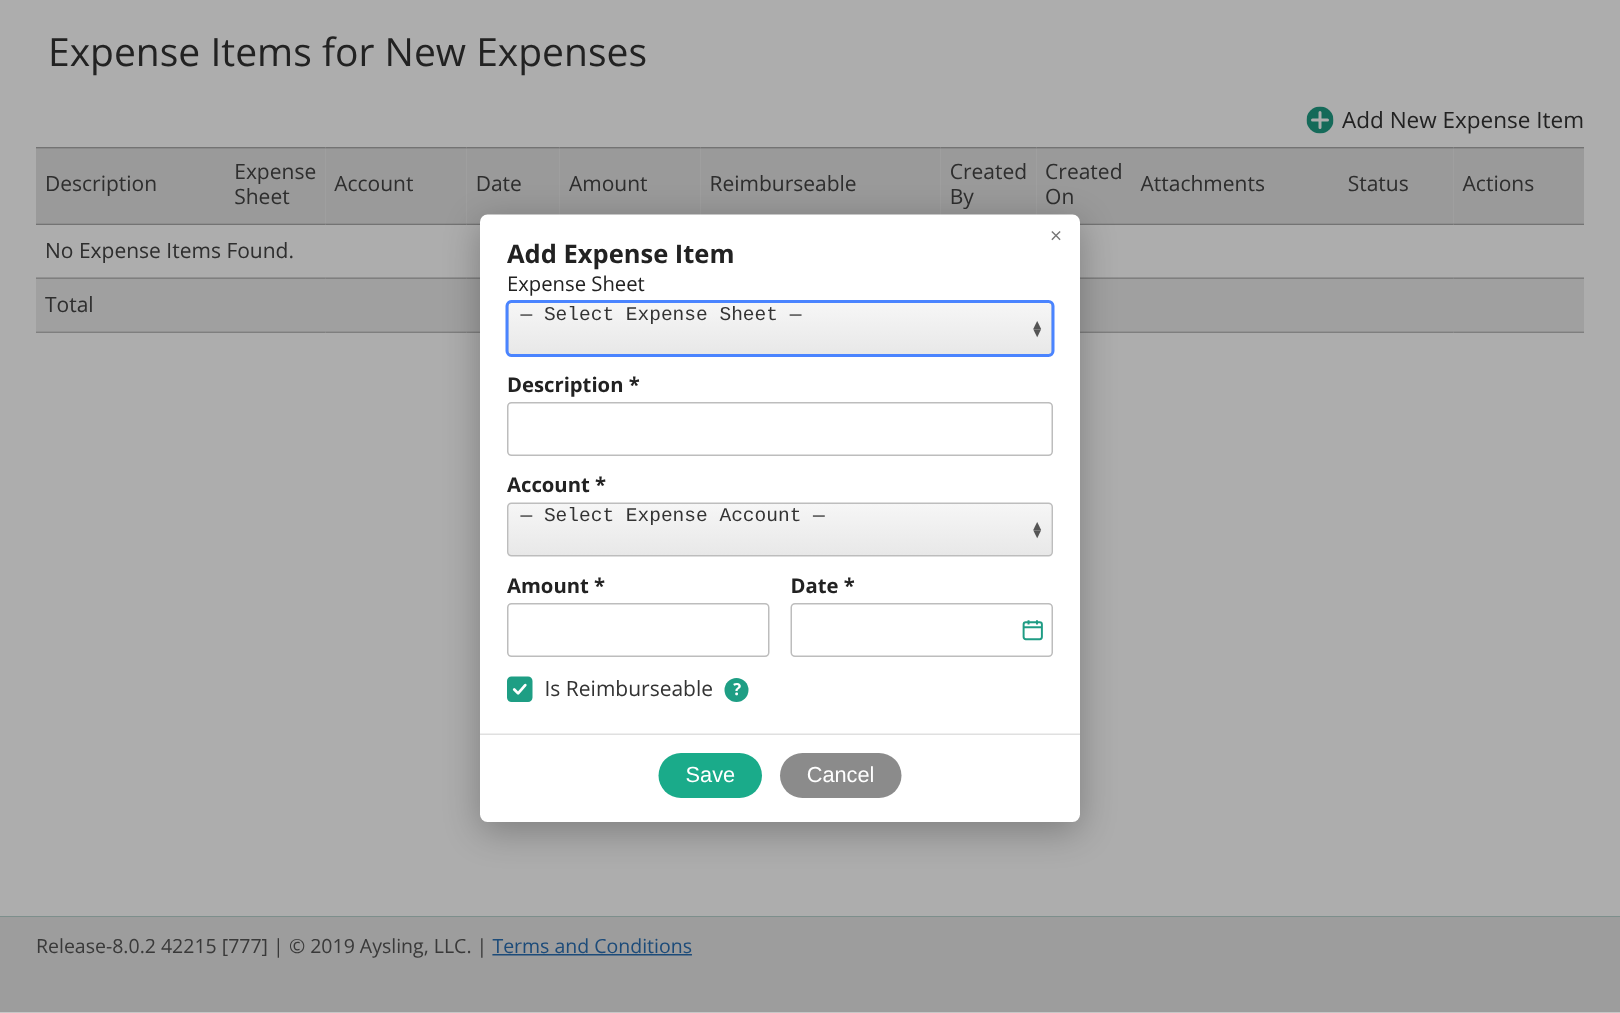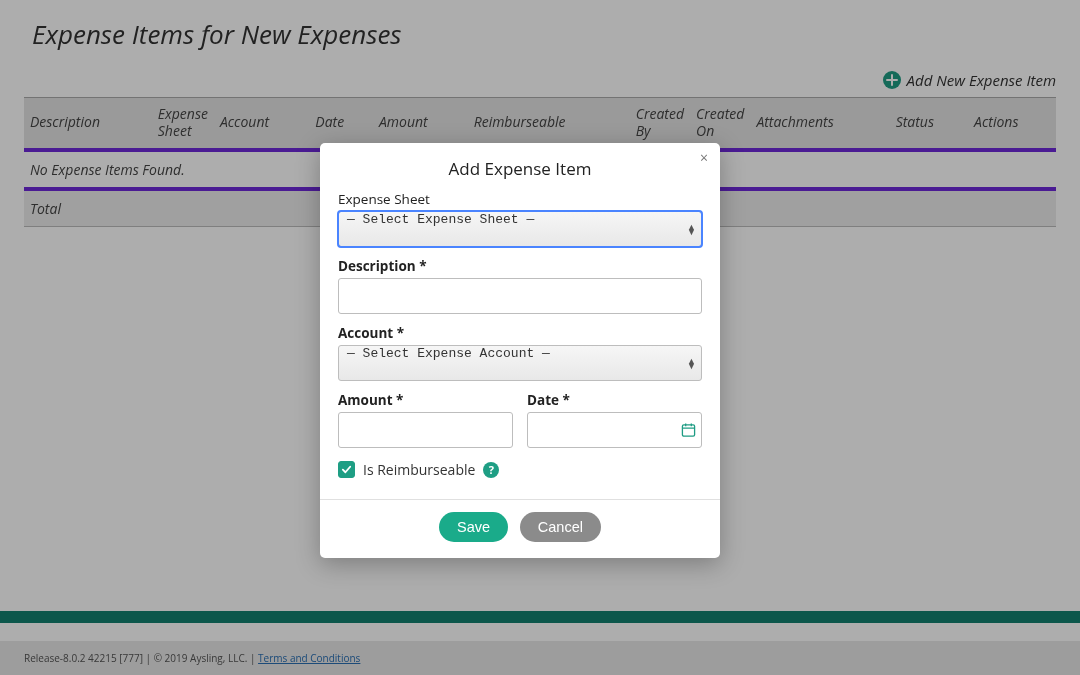--- a/index.html
+++ b/index.html
@@ -10,21 +10,20 @@
     background: #fff;
     width: 1080px;
     height: 675px;
     position: relative;
     overflow: hidden;
   }
 
   
   .page {
     padding: 12px 24px 0 24px;
-    font-style: italic;
   }
   .page-title {
     font-size: 26px;
     font-weight: 400;
     color: #333;
     margin: 4px 8px 18px 8px;
   }
   .add-link-row {
     text-align: right;
     margin-bottom: 4px;
@@ -40,21 +39,21 @@
   .add-link svg { margin-right: 6px; }
 
   table.expense {
     border-collapse: collapse;
     width: 100%;
     font-size: 14px;
   }
   table.expense th, table.expense td {
     text-align: left;
     padding: 8px 6px;
-    border-top: 4px solid #6d28d9;
+    border-top: 1px solid #6d28d9;
     border-bottom: 1px solid #bbb;
     font-weight: 400;
     color: #444;
   }
   table.expense thead th {
     background: #e4e4e4;
     border-top: 1px solid #aaa;
     border-bottom: 1px solid #aaa;
     line-height: 1.2;
   }
@@ -70,23 +69,23 @@
     position: absolute;
     left: 0; right: 0;
     bottom: 52px;
     height: 12px;
     background: #12806f;
   }
   .footer {
     position: absolute;
     left: 0; right: 0;
     bottom: 0;
-    height: 34px;
+    height: 64px;
     background: #e7e7e7;
-    font-size: 10px;
+    font-size: 13px;
     color: #555;
     padding: 8px 24px 0 24px;
     line-height: 1.8;
   }
   .footer a { color: #2a6fb3; text-decoration: underline; cursor: pointer; }
 
   
   .overlay {
     position: absolute;
     inset: 0;
@@ -105,24 +104,23 @@
   .modal-close {
     position: absolute;
     top: 8px; right: 12px;
     font-size: 14px;
     color: #777;
     cursor: pointer;
     line-height: 1;
   }
   .modal-title {
     font-size: 17px;
-    font-weight: 400;
-    margin-bottom: 10px;
+    font-weight: 700;
+    margin-bottom: 0;
     color: #222;
-    text-align: center;
   }
   .fld { margin-bottom: 10px; }
   .fld label {
     display: block;
     font-size: 13.5px;
     color: #222;
     margin-bottom: 3px;
   }
   .fld label.req::after { content: " *"; }
   .fld label.bold { font-weight: 700; }

